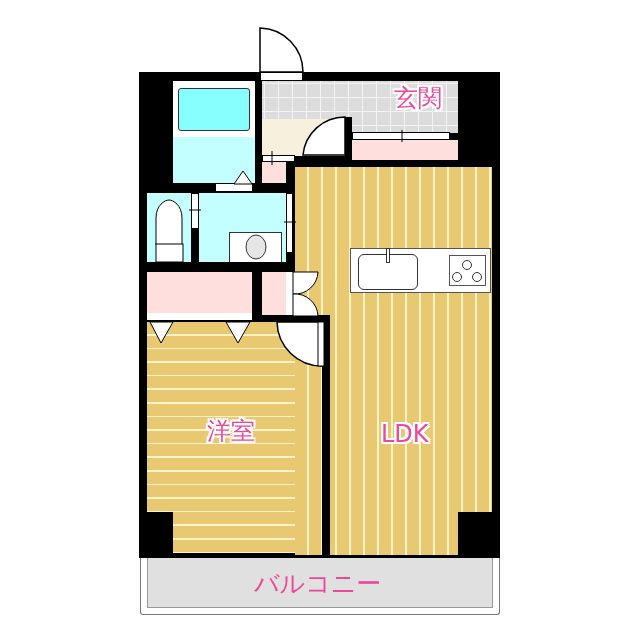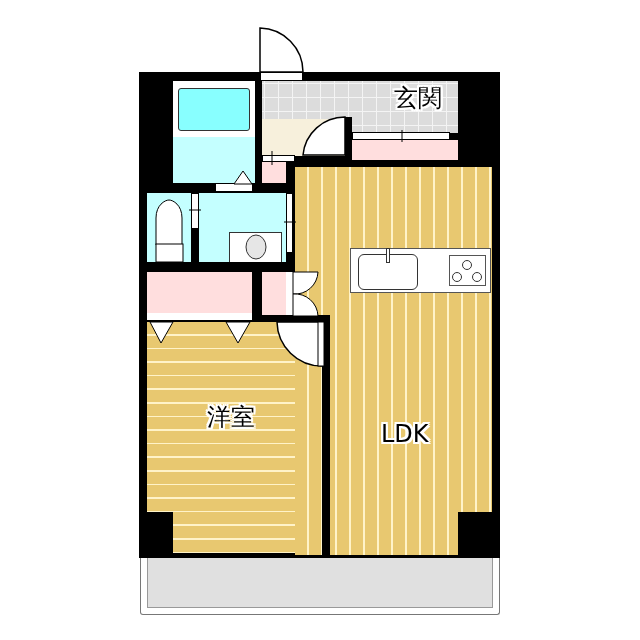--- a/index.html
+++ b/index.html
@@ -10,21 +10,21 @@
   .pink{background:#ffdede;}
   .white{background:#fff;}
   .beige{background:#f7f0dc;}
   .tiles{background-color:#dcdcdc;
     background-image:linear-gradient(to right,#f4f4f4 1px,transparent 1px),linear-gradient(to bottom,#f4f4f4 1px,transparent 1px);
     background-size:14px 14px;background-position:2px 2px;}
   .floor-v{background-color:#e8c870;
     background-image:repeating-linear-gradient(to right,transparent 0,transparent 12px,#fff3c8 12px,#fff3c8 14px);}
   .floor-h{background-color:#e8c870;
     background-image:repeating-linear-gradient(to bottom,transparent 0,transparent 12px,#fff3c8 12px,#fff3c8 13.6px);}
-  .label{position:absolute;color:#000000;font-size:24px;line-height:1;white-space:nowrap;
+  .label{position:absolute;color:#ec4899;font-size:24px;line-height:1;white-space:nowrap;
     text-shadow:-2px -2px 0 #fff,2px -2px 0 #fff,-2px 2px 0 #fff,2px 2px 0 #fff,0 2px 0 #fff,0 -2px 0 #fff,2px 0 0 #fff,-2px 0 0 #fff;}
   svg.overlay{position:absolute;left:0;top:0;}
 </style>
 </head>
 <body>
 
 <div class="abs" style="left:0;top:0;width:640px;height:640px;">
 
   <div class="abs black" style="left:139px;top:72px;width:361px;height:486px;"></div>
 
@@ -98,15 +98,16 @@
     <path d="M293,316 L318,316 A23,23 0 0 0 293,294 Z" fill="#fff" stroke="#000" stroke-width="1"></path>
 
     <polygon points="150,322 173,322 161,343" fill="#fff" stroke="#000" stroke-width="1"></polygon>
     <polygon points="226,322 250,322 238,343" fill="#fff" stroke="#000" stroke-width="1"></polygon>
 
     <path d="M322,322 L277,322 A45,45 0 0 0 322,366 Z" fill="#fff" stroke="#000" stroke-width="1.5"></path>
     <rect x="318" y="322" width="6" height="44" fill="#fff" stroke="#000" stroke-width="1"></rect>
   </svg>
 
   <div class="label" style="left:394px;top:86px;">玄関</div>
-  <div class="label" style="left:207px;top:405px;">洋室</div>
+  <div class="label" style="left:207px;top:419px;">洋室</div>
   <div class="label" style="left:381px;top:422px;">LDK</div>
+  <div class="label" style="left:254px;top:571px;font-size:25px;text-shadow:none;">バルコニー</div>
 </div>
 
 </body></html>

